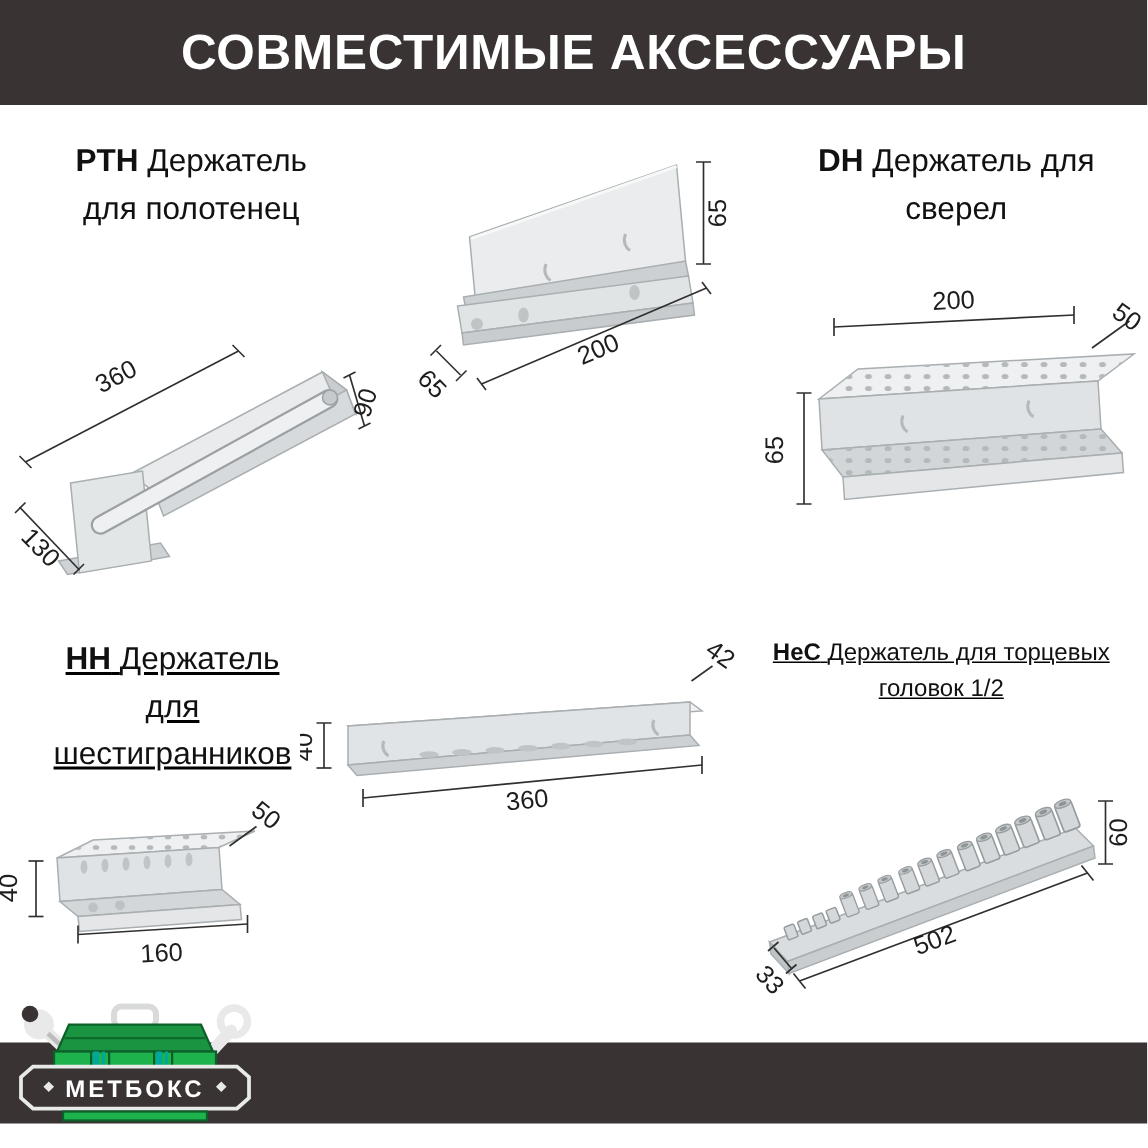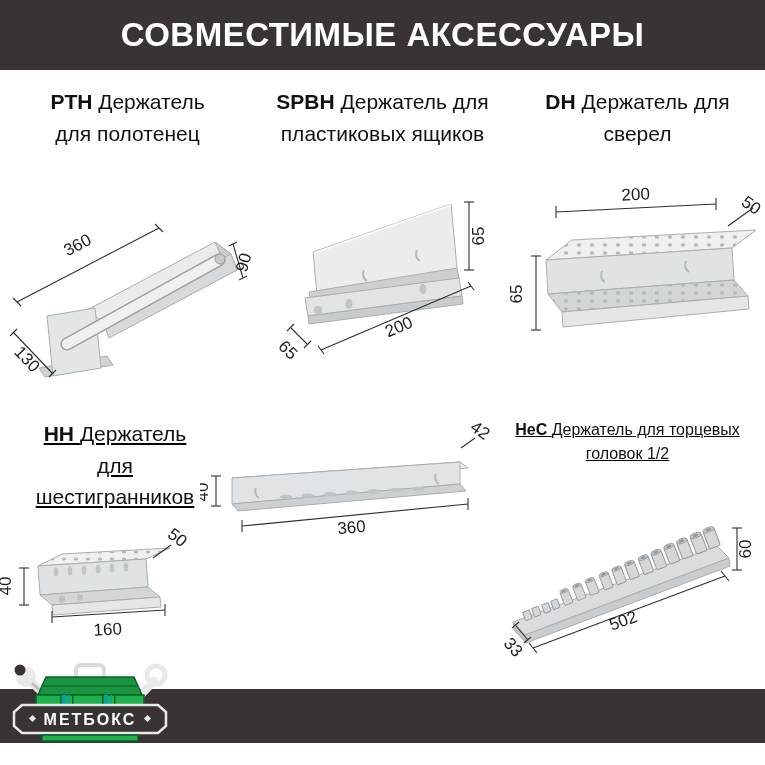--- a/index.html
+++ b/index.html
@@ -4,21 +4,21 @@
 <style>
   html,body{margin:0;padding:0;background:#fff;}
   .page{position:relative;width:765px;height:765px;background:#ffffff;overflow:hidden;
         font-family:"Liberation Sans",sans-serif;}
   
   .topbar{height:70px;background:#3a3333;display:flex;align-items:center;justify-content:center;}
   .topbar h1{margin:0;color:#fff;font-size:33px;font-weight:bold;letter-spacing:.5px;}
   .footerbar{position:relative;height:54px;background:#3a3333;}
   .logo{position:absolute;left:6px;bottom:0;}
   
-  .content{margin-top:16px;}
+  .content{padding-top:22px;}
   .prow{display:grid;}
   .row1{grid-template-columns:255px 255px 255px;height:330px;}
   .row2{grid-template-columns:230px 260px 275px;height:273px;text-decoration:underline;}
   .pcell{overflow:visible;}
   .ptitle{font-size:21px;line-height:1.5;text-align:center;margin:0 auto;color:#111;}
   .row1 .ptitle{min-height:100px;}
   .row2 .ptitle{min-height:96px;margin-top:2px;}
   .w-pth{max-width:190px}.w-spbh{max-width:215px}.w-dh{max-width:210px}
   .w-hh{max-width:175px}.w-th{max-width:205px}.w-hec{max-width:272px;font-size:16px}
   .ptitle b{font-weight:bold;}
@@ -72,21 +72,20 @@
             <line class="dim" x1="10" y1="146" x2="50" y2="188"></line>
             <line class="dim" x1="7" y1="150" x2="14" y2="143"></line>
             <line class="dim" x1="46" y1="191" x2="53" y2="184"></line>
             <text class="dimt" transform="translate(20,177) rotate(46)">130</text>
           </g>
         </svg>
         </figure>
       </section>
 
       <section class="pcell">
-        <p class="ptitle w-spbh"><b>SPBH</b> <span>Держатель для пластиковых ящиков</span></p>
         <figure>
         <svg class="fig" width="240" height="192" viewBox="0 0 240 192">
           <g>
             <polygon class="o" points="50,66 188,18 194,82 56,130" fill="#eaeced"></polygon>
             <line x1="51" y1="67" x2="188" y2="19" stroke="#f7f8f8" stroke-width="2"></line>
             <polygon class="o" points="46,106 194,82 196,92 48,116" fill="#ccd0d2"></polygon>
             <polygon class="o" points="42,112 196,92 199,110 45,130" fill="#e1e4e5"></polygon>
             <polygon class="o" points="45,130 199,110 200,118 46,138" fill="#c8ccce"></polygon>
             <path class="slot" d="M101,84 c-2,5 0,9 3,11"></path>
             <path class="slot" d="M154,64 c-2,5 0,9 3,11"></path>

